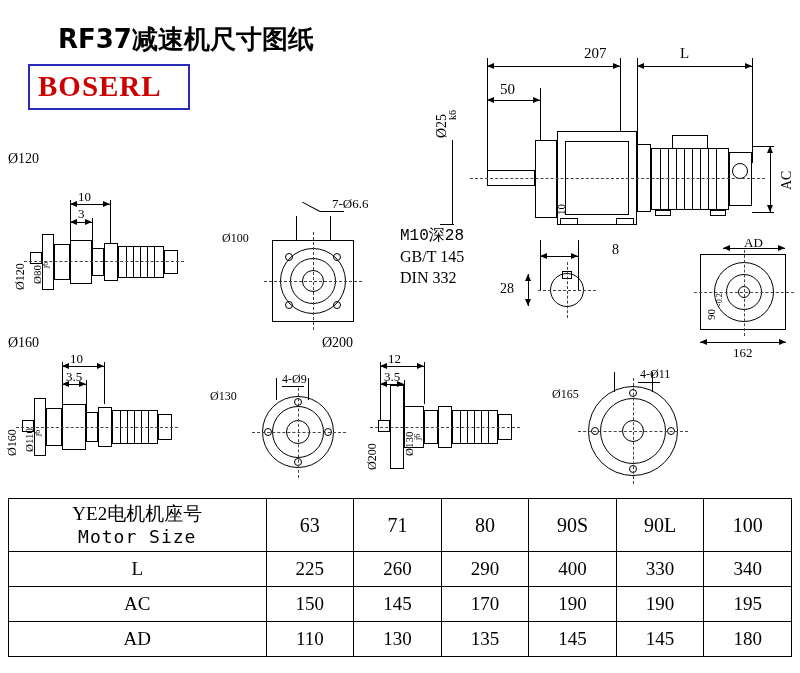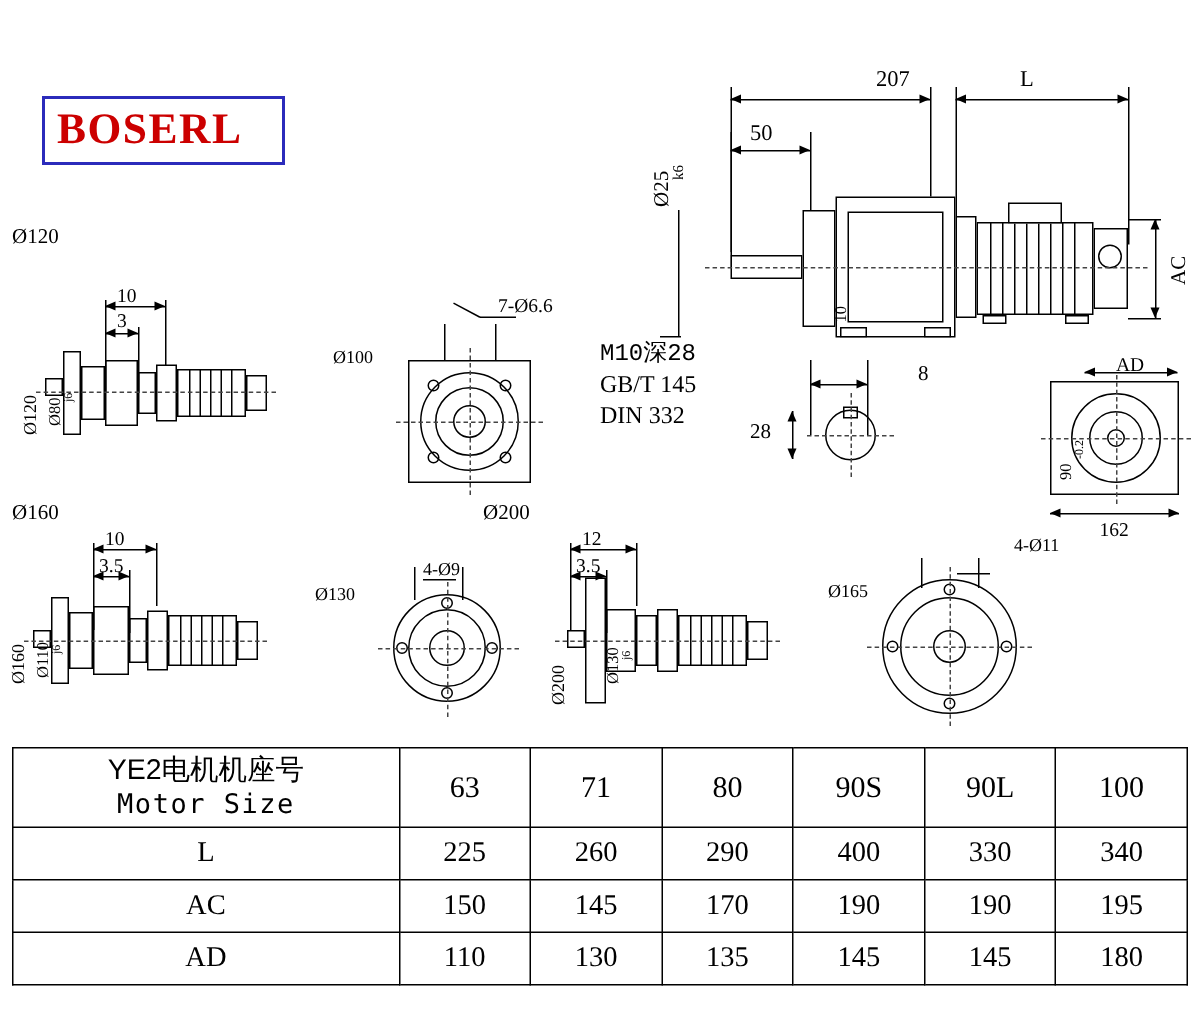--- a/index.html
+++ b/index.html
@@ -169,21 +169,21 @@
     height: 34px;
     padding: 0;
   }
   #spec-table td.head-cell {
     width: 258px;
     font-size: 19px;
     line-height: 1.25;
     padding: 3px 0;
   }
   #spec-table td.head-cell .cn {
-    font-family: Liberation Sans, sans-serif;
+    font-family: Liberation Serif, serif;
     font-size: 19px;
   }
   #spec-table td.head-cell .en {
     font-family: "DejaVu Sans Mono", monospace;
     font-size: 18px;
     letter-spacing: 1px;
   }
   #spec-table td.rowlabel {
     width: 258px;
     font-size: 19px;
@@ -194,20 +194,21 @@
   }
   #spec-table tr.head td.val {
     font-size: 20px;
   }
 </style>
 </head>
 <body>
 
 <div class="page">
 
+  <div id="page-title">RF37减速机尺寸图纸</div>
 
   <div id="logo-box">
     <div id="logo-text">BOSERL</div>
   </div>
 
   <div class="ln vl" style="left:487px; top:58px; height:120px;"></div>
   <div class="ln vl" style="left:620px; top:58px; height:100px;"></div>
   <div class="arrowline" style="left:487px; top:66px; width:133px;"></div>
   <div class="lbl" style="left:536px; top:46px; font-size:15px;margin-left:48px;">207</div>
 
@@ -399,21 +400,21 @@
   <div class="ln vl" style="left:474px; top:410px; height:34px;"></div>
   <div class="ln vl" style="left:481px; top:410px; height:34px;"></div>
   <div class="ln vl" style="left:488px; top:410px; height:34px;"></div>
   <div class="box" style="left:498px; top:414px; width:14px; height:26px;"></div>
   <div class="box" style="left:378px; top:420px; width:12px; height:12px;"></div>
   <div class="cl" style="left:370px; top:427px; width:150px;"></div>
   <div class="lbl-v" style="left:366px; top:470px; font-size:12px;">Ø200</div>
   <div class="lbl-v" style="left:404px; top:456px; font-size:11px;">Ø130</div>
   <div class="lbl-v" style="left:414px; top:440px; font-size:8px;">j6</div>
 
-  <div class="lbl" style="left:640px; top:357px; font-size:12px;margin-left:36px;">4-Ø11</div>
+  <div class="lbl" style="left:640px; top:368px; font-size:12px;">4-Ø11</div>
   <div class="ln" style="left:638px; top:382px; width:22px; height:1px;"></div>
   <div class="lbl" style="left:552px; top:388px; font-size:12px;">Ø165</div>
   <div class="circ" style="left:588px; top:386px; width:90px; height:90px;"></div>
   <div class="circ" style="left:600px; top:398px; width:66px; height:66px;"></div>
   <div class="circ" style="left:622px; top:420px; width:22px; height:22px;"></div>
   <div class="circ" style="left:629px; top:389px; width:8px; height:8px;"></div>
   <div class="circ" style="left:629px; top:465px; width:8px; height:8px;"></div>
   <div class="circ" style="left:591px; top:427px; width:8px; height:8px;"></div>
   <div class="circ" style="left:667px; top:427px; width:8px; height:8px;"></div>
   <div class="clv" style="left:633px; top:378px; height:106px;"></div>

